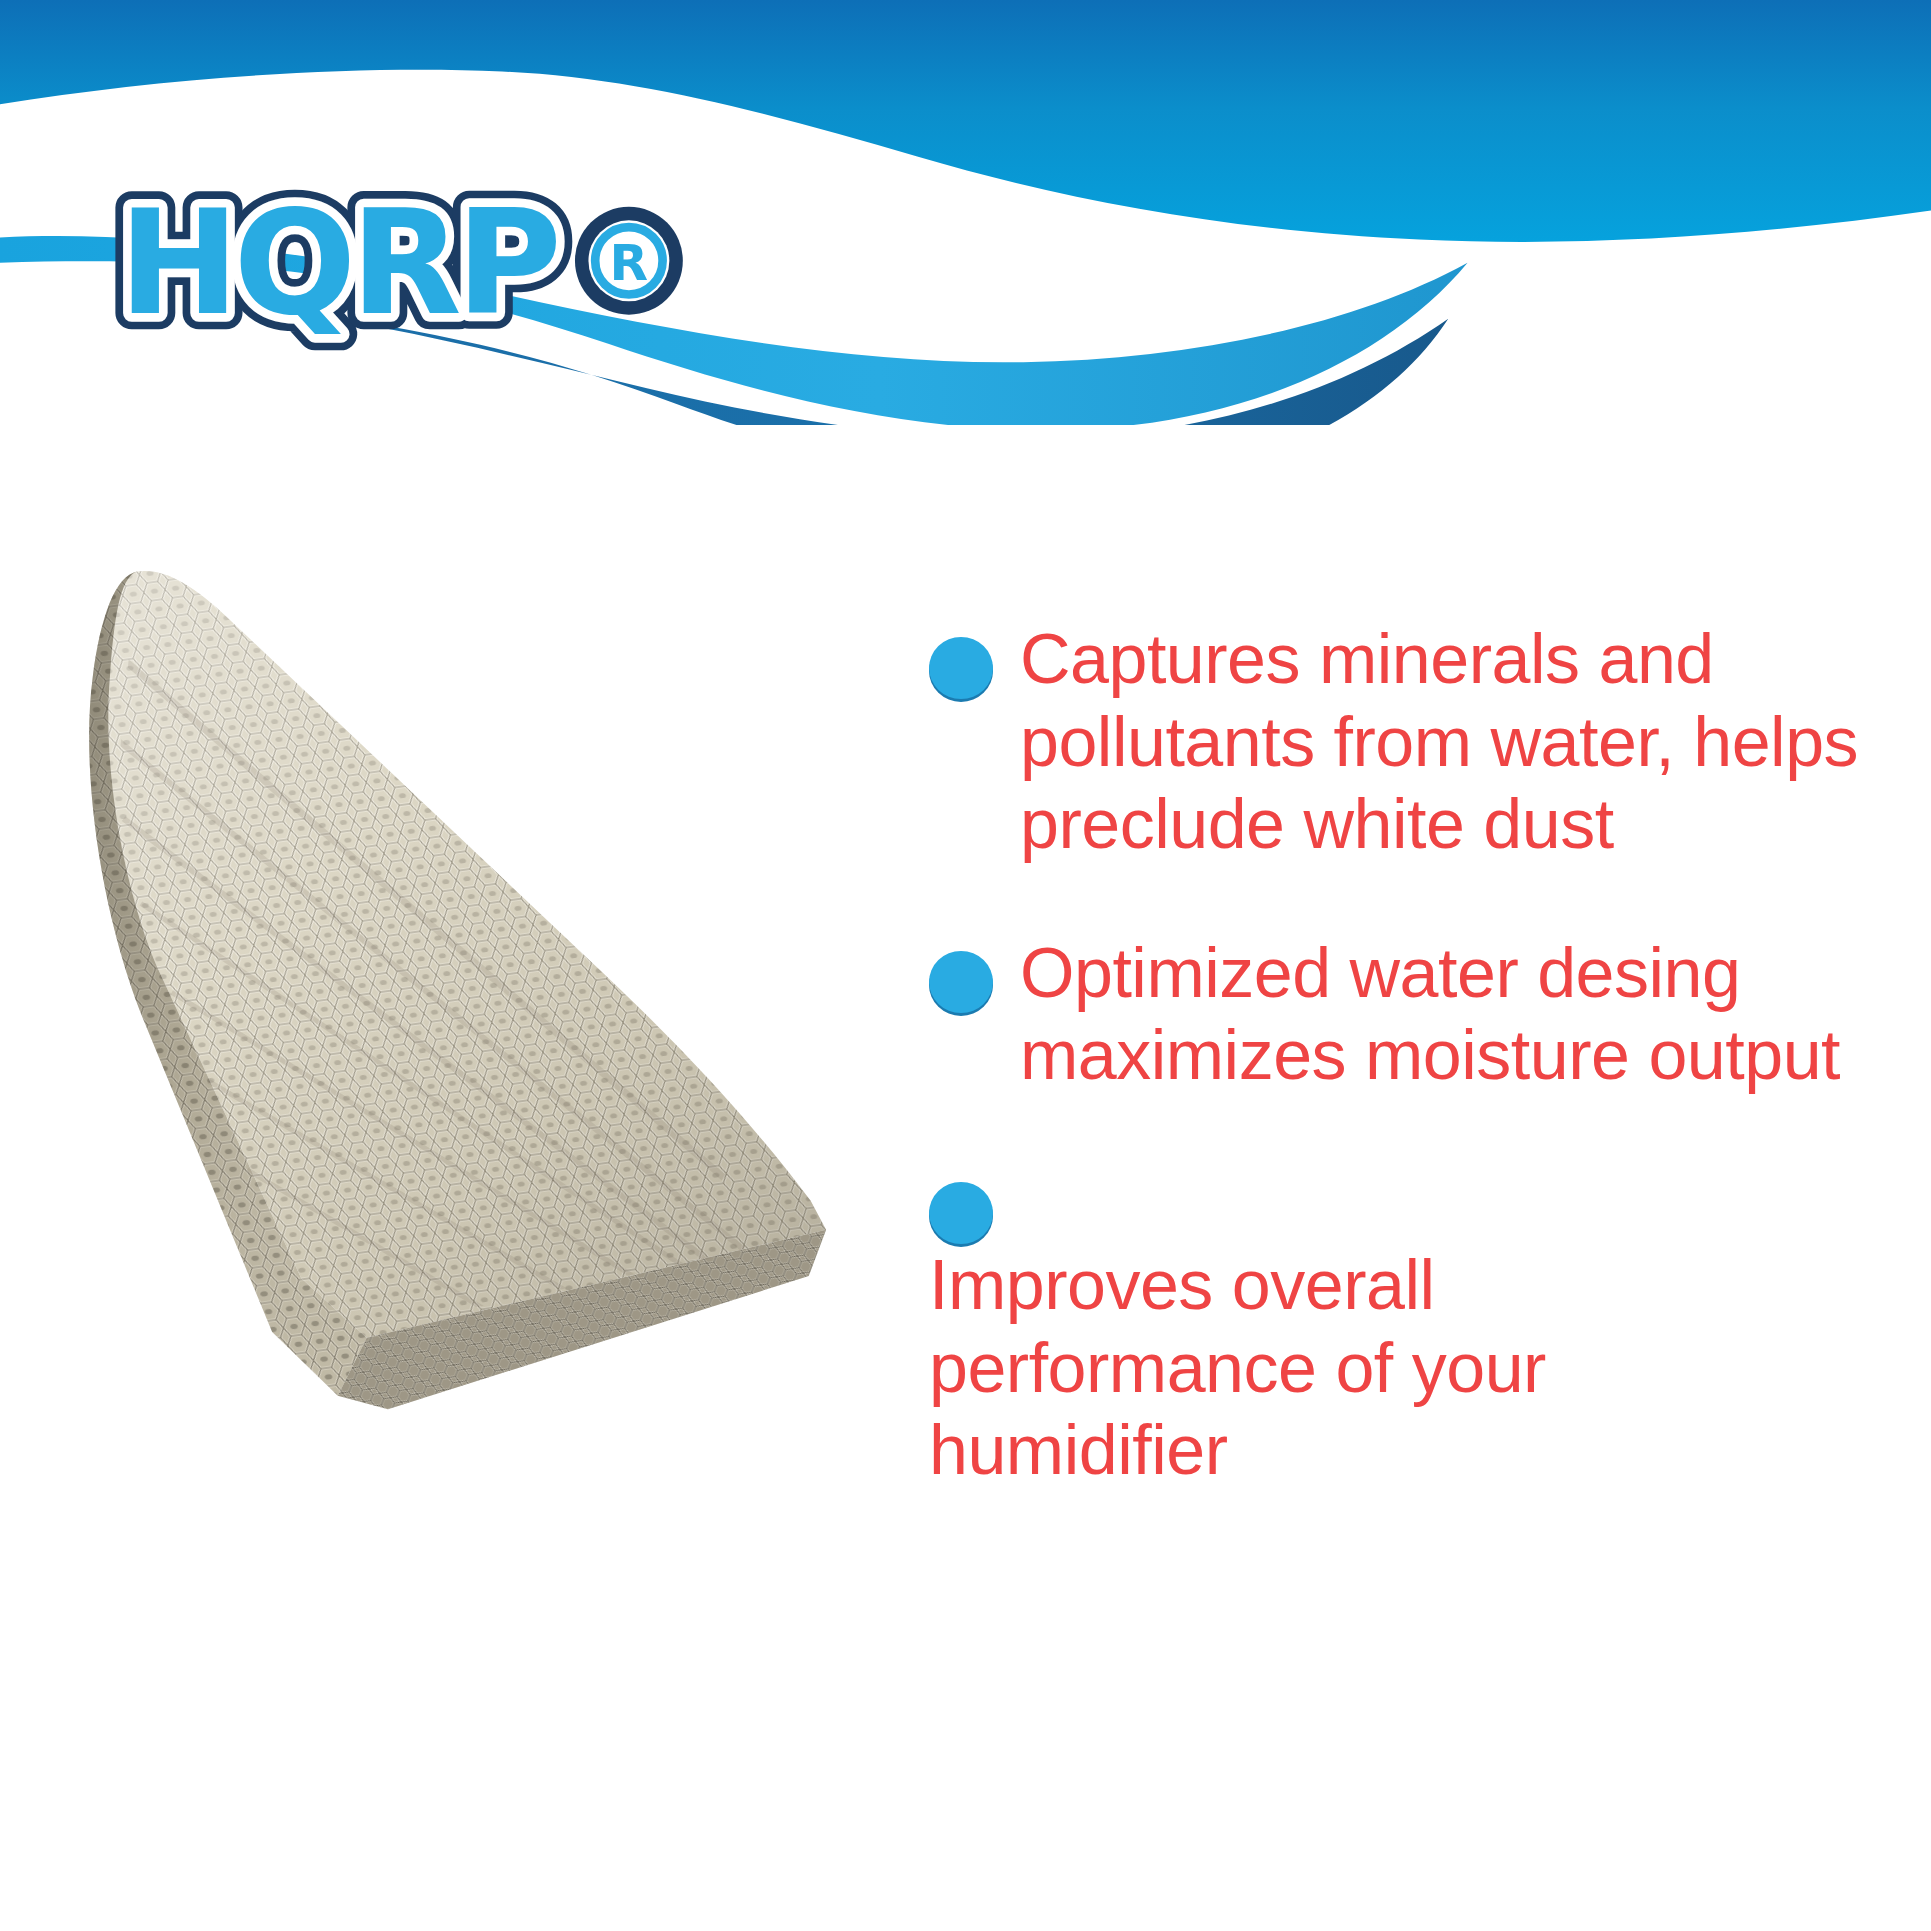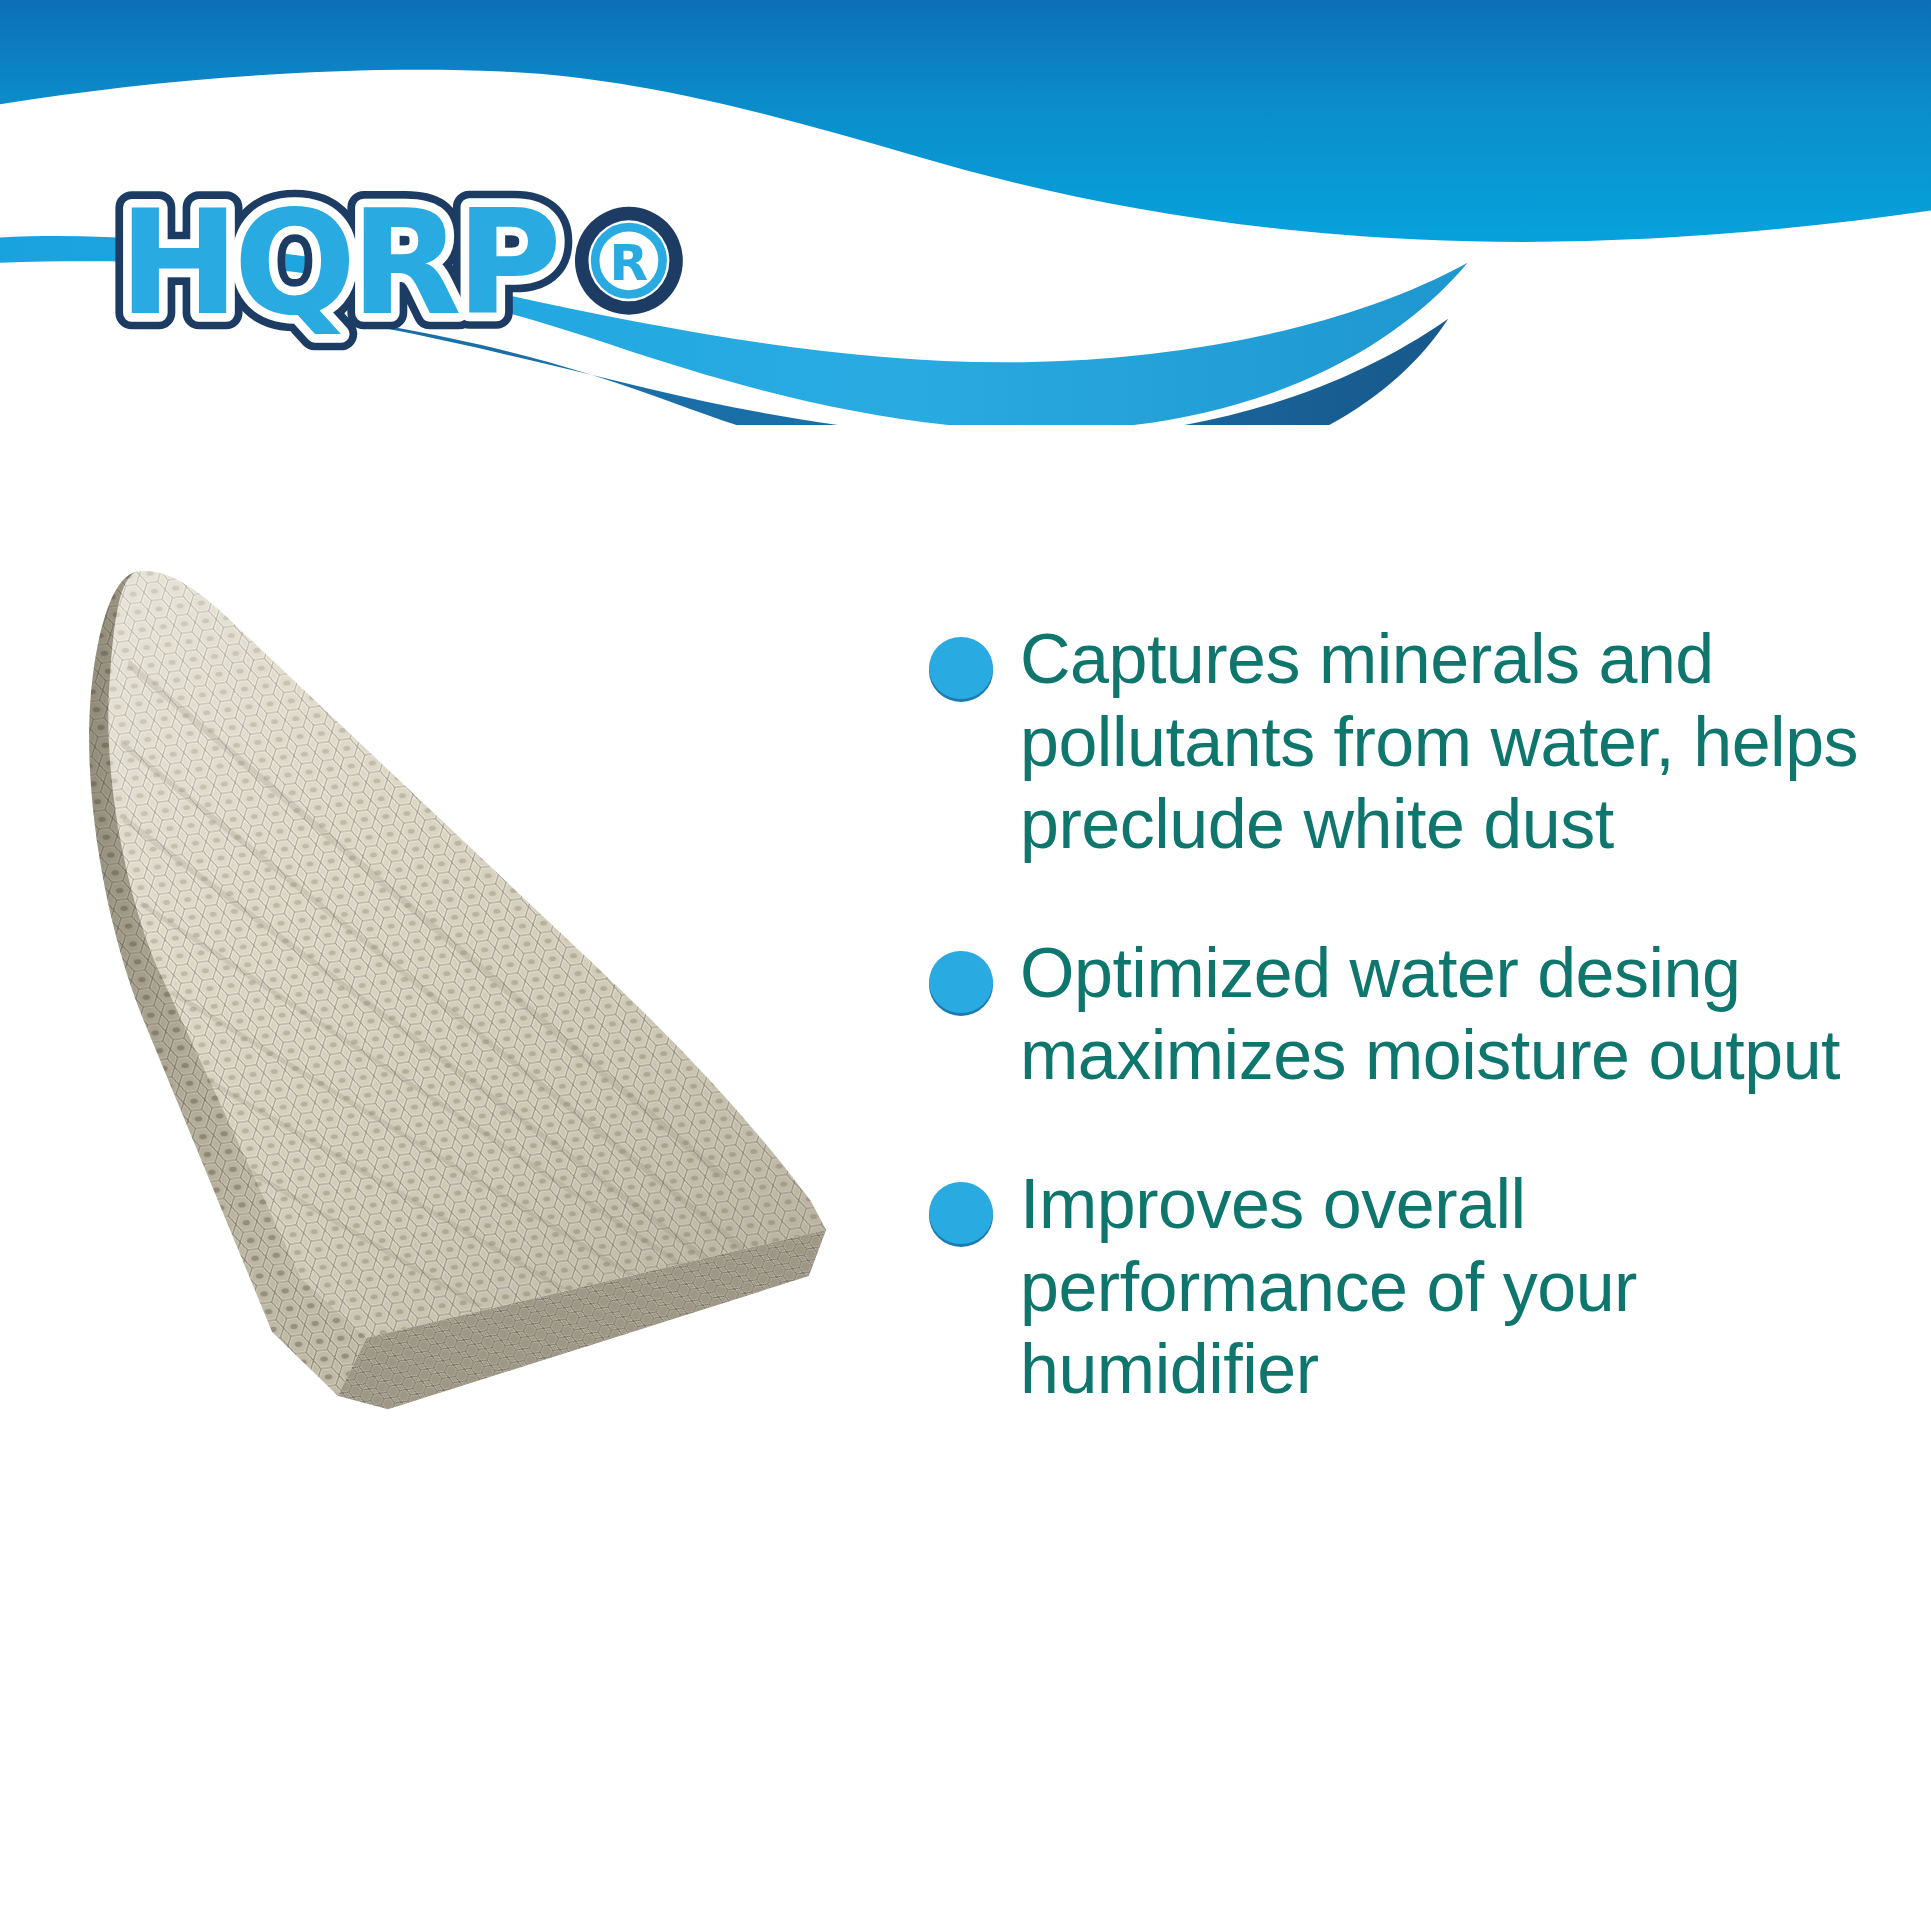--- a/index.html
+++ b/index.html
@@ -87,35 +87,35 @@
     position: absolute;
     left: 929px;
     top: 618px;
     width: 985px;
   }
   .feature-item {
     display: flex;
     align-items: flex-start;
     margin-bottom: 66px;
   }
-  .feature-item:last-child { margin-bottom: 0; }
+  .feature-item:last-child { margin-bottom: 0; flex-direction: column; }
 
   .bullet-dot {
     flex: 0 0 auto;
     width: 64px;
     height: 62px;
     border-radius: 50%;
     background: #29abe2;
     box-shadow: 0 2.9px 0 0 #1b7bb0;
     margin-top: 19.3px;
     margin-right: 27px;
   }
   .feature-text {
     flex: 1 1 auto;
-    color: #0f766e;
+    color: #ef4444;
     font-family: "Liberation Sans", sans-serif;
     font-size: 70px;
     line-height: 1.18;
     font-weight: 400;
     letter-spacing: -0.5px;
     max-width: 888px;
   }
 </style>
 </head>
 <body>

